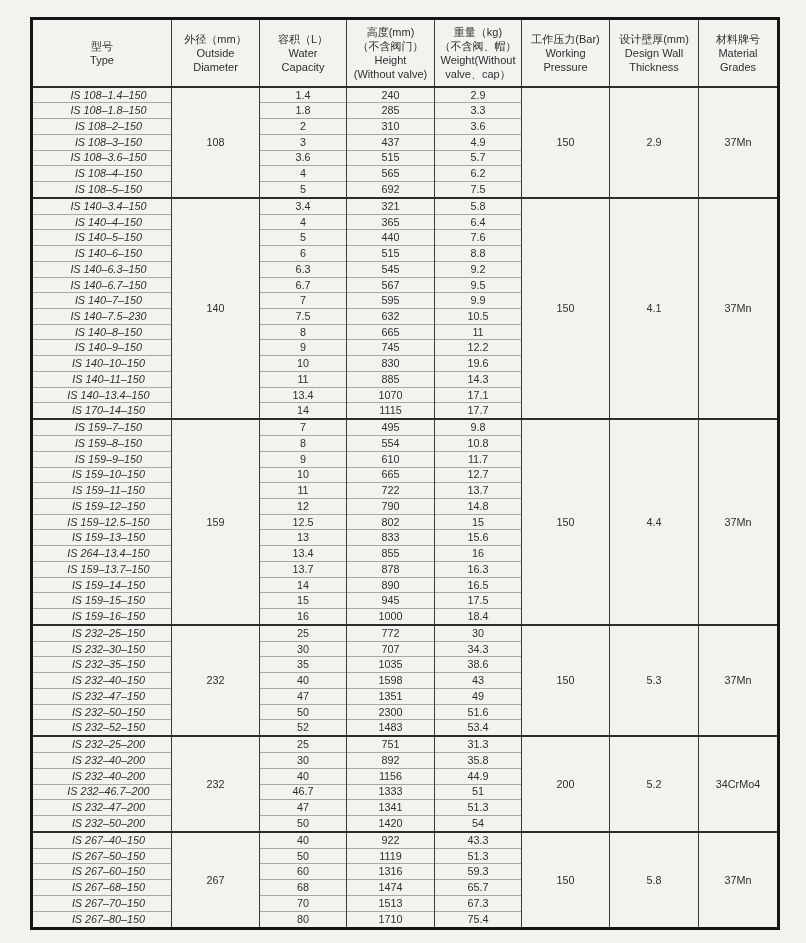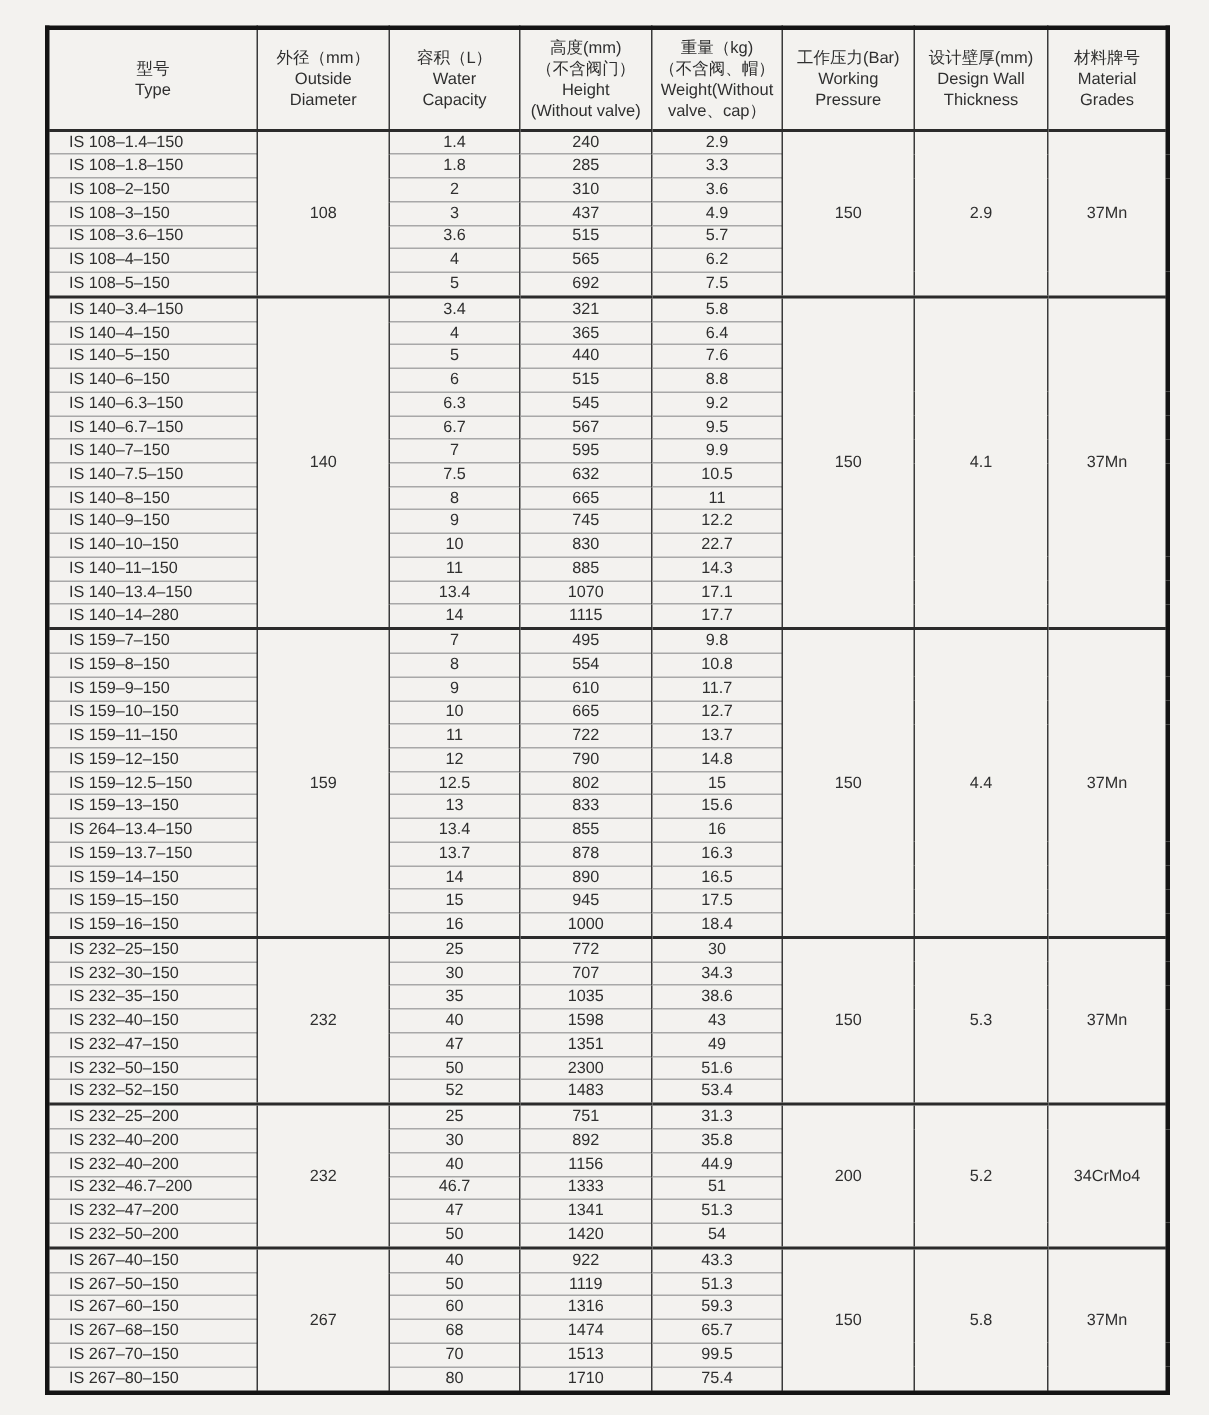--- a/index.html
+++ b/index.html
@@ -38,21 +38,21 @@
   }
   thead tr{height:68px;}
   th{
     border-bottom:2px solid var(--line-mid);
     font-size:11px;
     line-height:1.28;
   }
   td{font-size:10.8px;line-height:1;}
   tbody td{border-top:1px solid var(--line-light);}
   tbody tr.group-start td{border-top:2px solid var(--line-mid);}
-  td.c-type{text-align:left;padding-left:13px;}
+  td.c-type{text-align:center;padding-left:13px;font-style:italic;}
 </style>
 </head>
 <body>
 
 <div class="table-wrap">
   <table id="spec-table">
       <colgroup>
         <col style="width: 140px;">
         <col style="width: 88px;">
         <col style="width: 87px;">
@@ -194,57 +194,57 @@
           <td>567</td>
           <td>9.5</td>
         </tr>
         <tr>
           <td class="c-type">IS 140–7–150</td>
           <td>7</td>
           <td>595</td>
           <td>9.9</td>
         </tr>
         <tr>
-          <td class="c-type">IS 140–7.5–150</td>
+          <td class="c-type">IS 140–7.5–230</td>
           <td>7.5</td>
           <td>632</td>
           <td>10.5</td>
         </tr>
         <tr>
           <td class="c-type">IS 140–8–150</td>
           <td>8</td>
           <td>665</td>
           <td>11</td>
         </tr>
         <tr>
           <td class="c-type">IS 140–9–150</td>
           <td>9</td>
           <td>745</td>
           <td>12.2</td>
         </tr>
         <tr>
           <td class="c-type">IS 140–10–150</td>
           <td>10</td>
           <td>830</td>
-          <td>22.7</td>
+          <td>19.6</td>
         </tr>
         <tr>
           <td class="c-type">IS 140–11–150</td>
           <td>11</td>
           <td>885</td>
           <td>14.3</td>
         </tr>
         <tr>
           <td class="c-type">IS 140–13.4–150</td>
           <td>13.4</td>
           <td>1070</td>
           <td>17.1</td>
         </tr>
         <tr>
-          <td class="c-type">IS 140–14–280</td>
+          <td class="c-type">IS 170–14–150</td>
           <td>14</td>
           <td>1115</td>
           <td>17.7</td>
         </tr>
         <tr class="group-start">
           <td class="c-type">IS 159–7–150</td>
           <td class="c-merge" rowspan="13">159</td>
           <td>7</td>
           <td>495</td>
           <td>9.8</td>
@@ -435,21 +435,21 @@
         <tr>
           <td class="c-type">IS 267–68–150</td>
           <td>68</td>
           <td>1474</td>
           <td>65.7</td>
         </tr>
         <tr>
           <td class="c-type">IS 267–70–150</td>
           <td>70</td>
           <td>1513</td>
-          <td>99.5</td>
+          <td>67.3</td>
         </tr>
         <tr>
           <td class="c-type">IS 267–80–150</td>
           <td>80</td>
           <td>1710</td>
           <td>75.4</td>
         </tr>
       </tbody>
     </table>
 </div>

